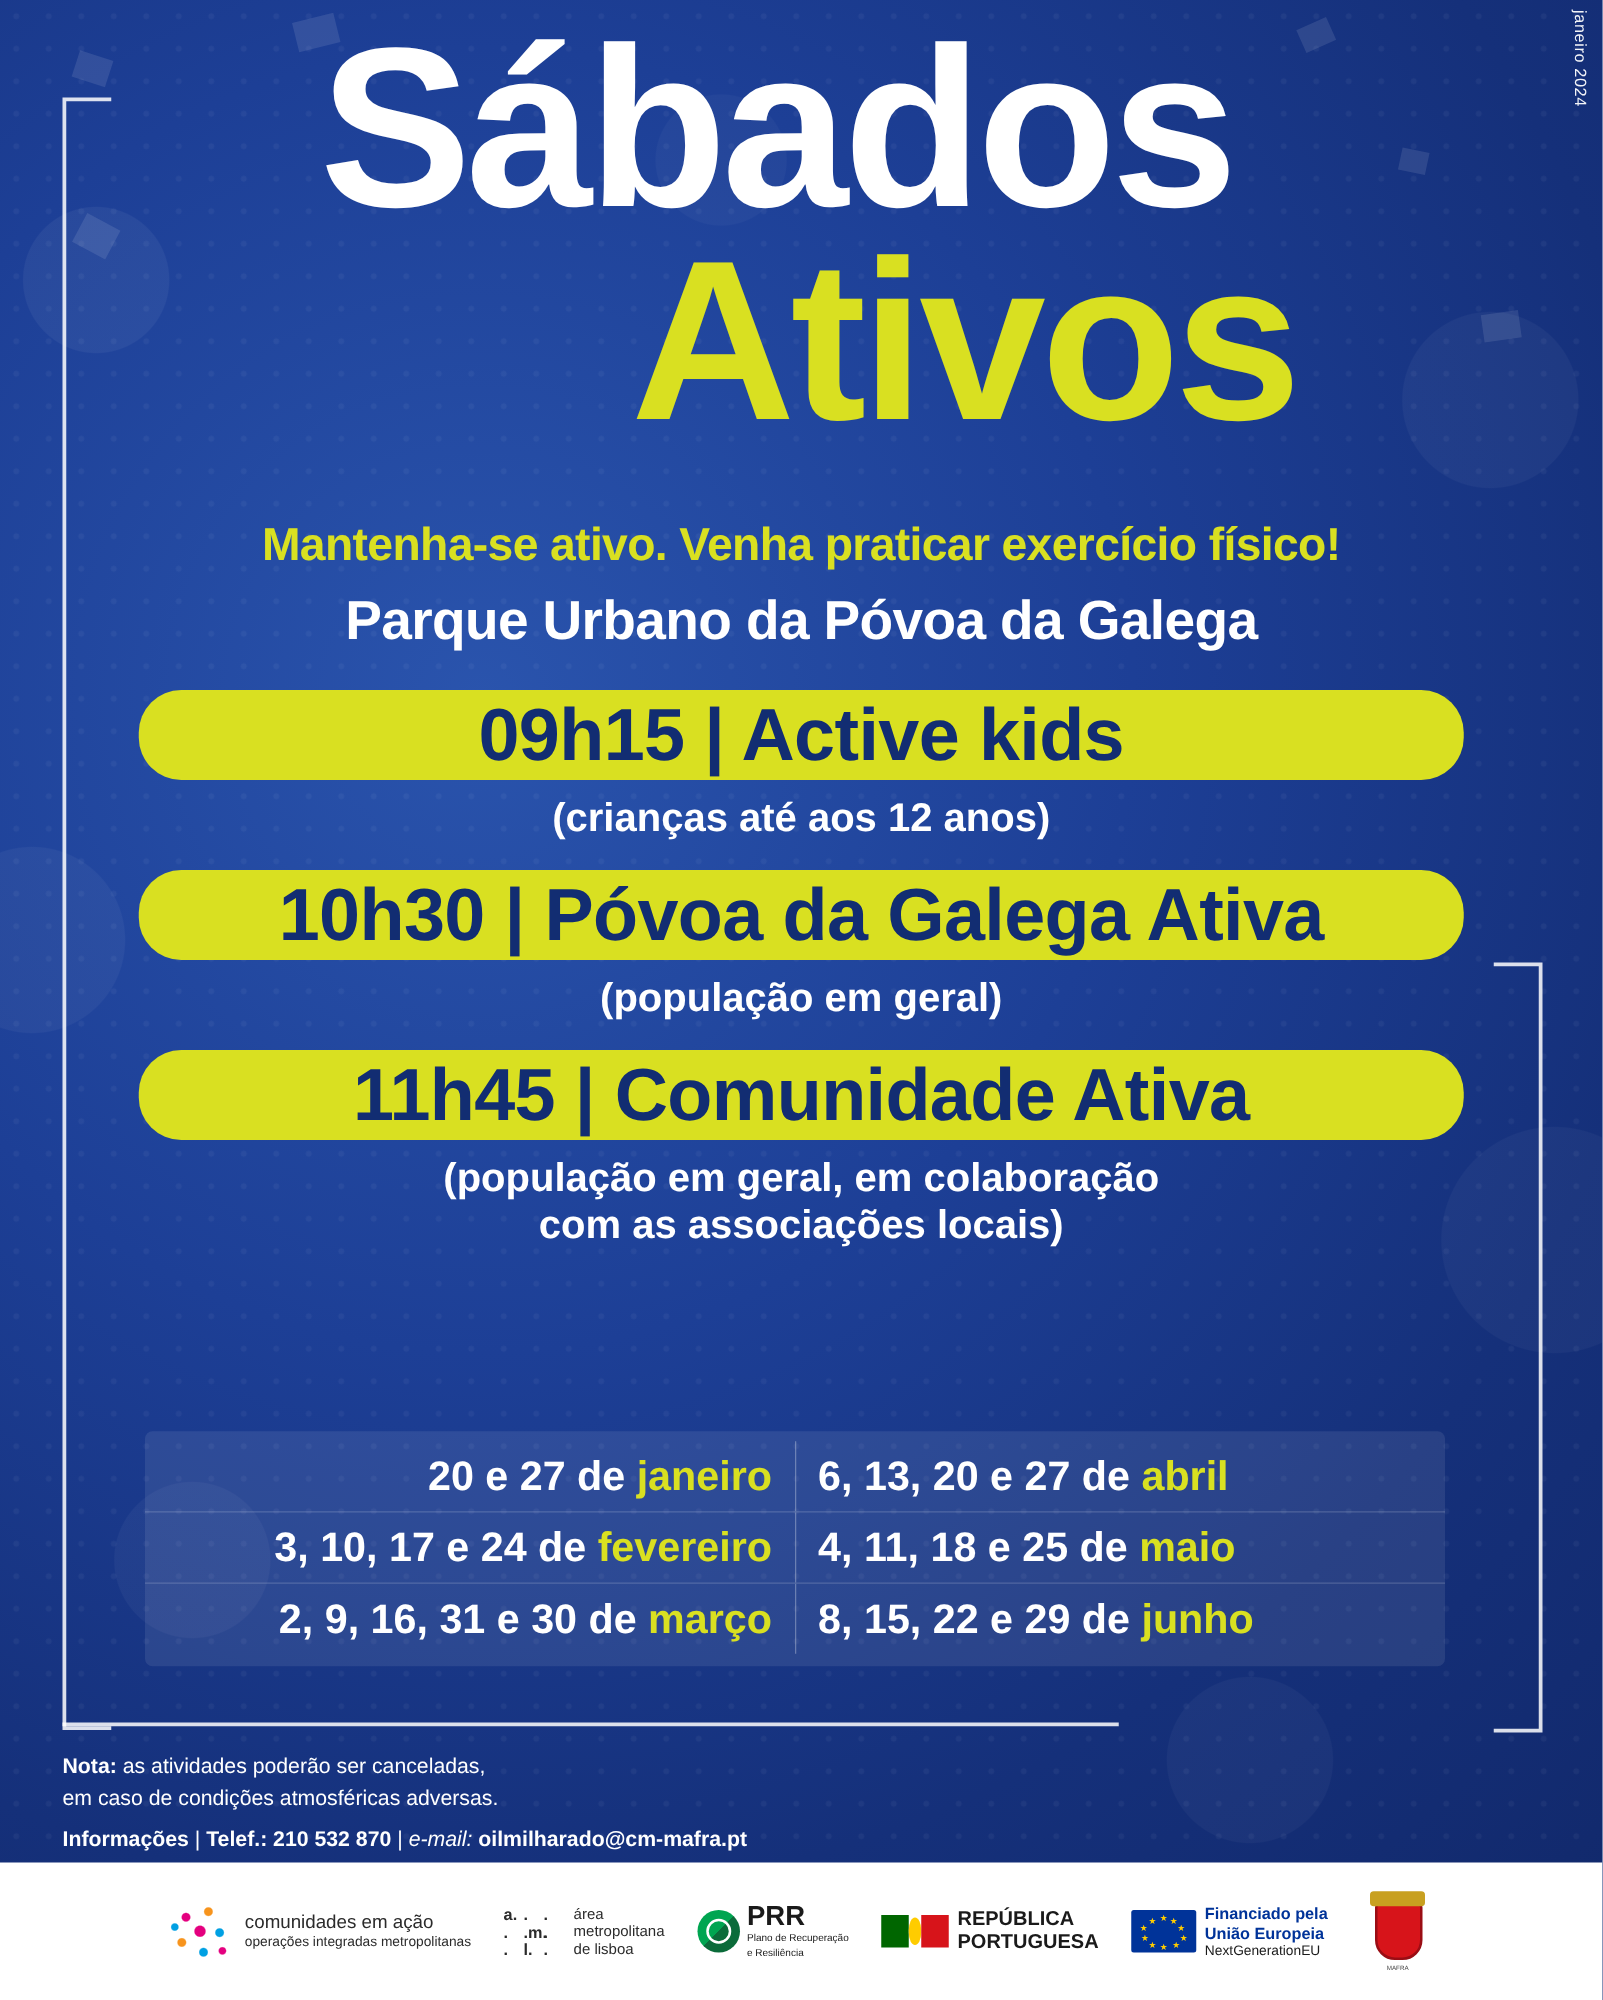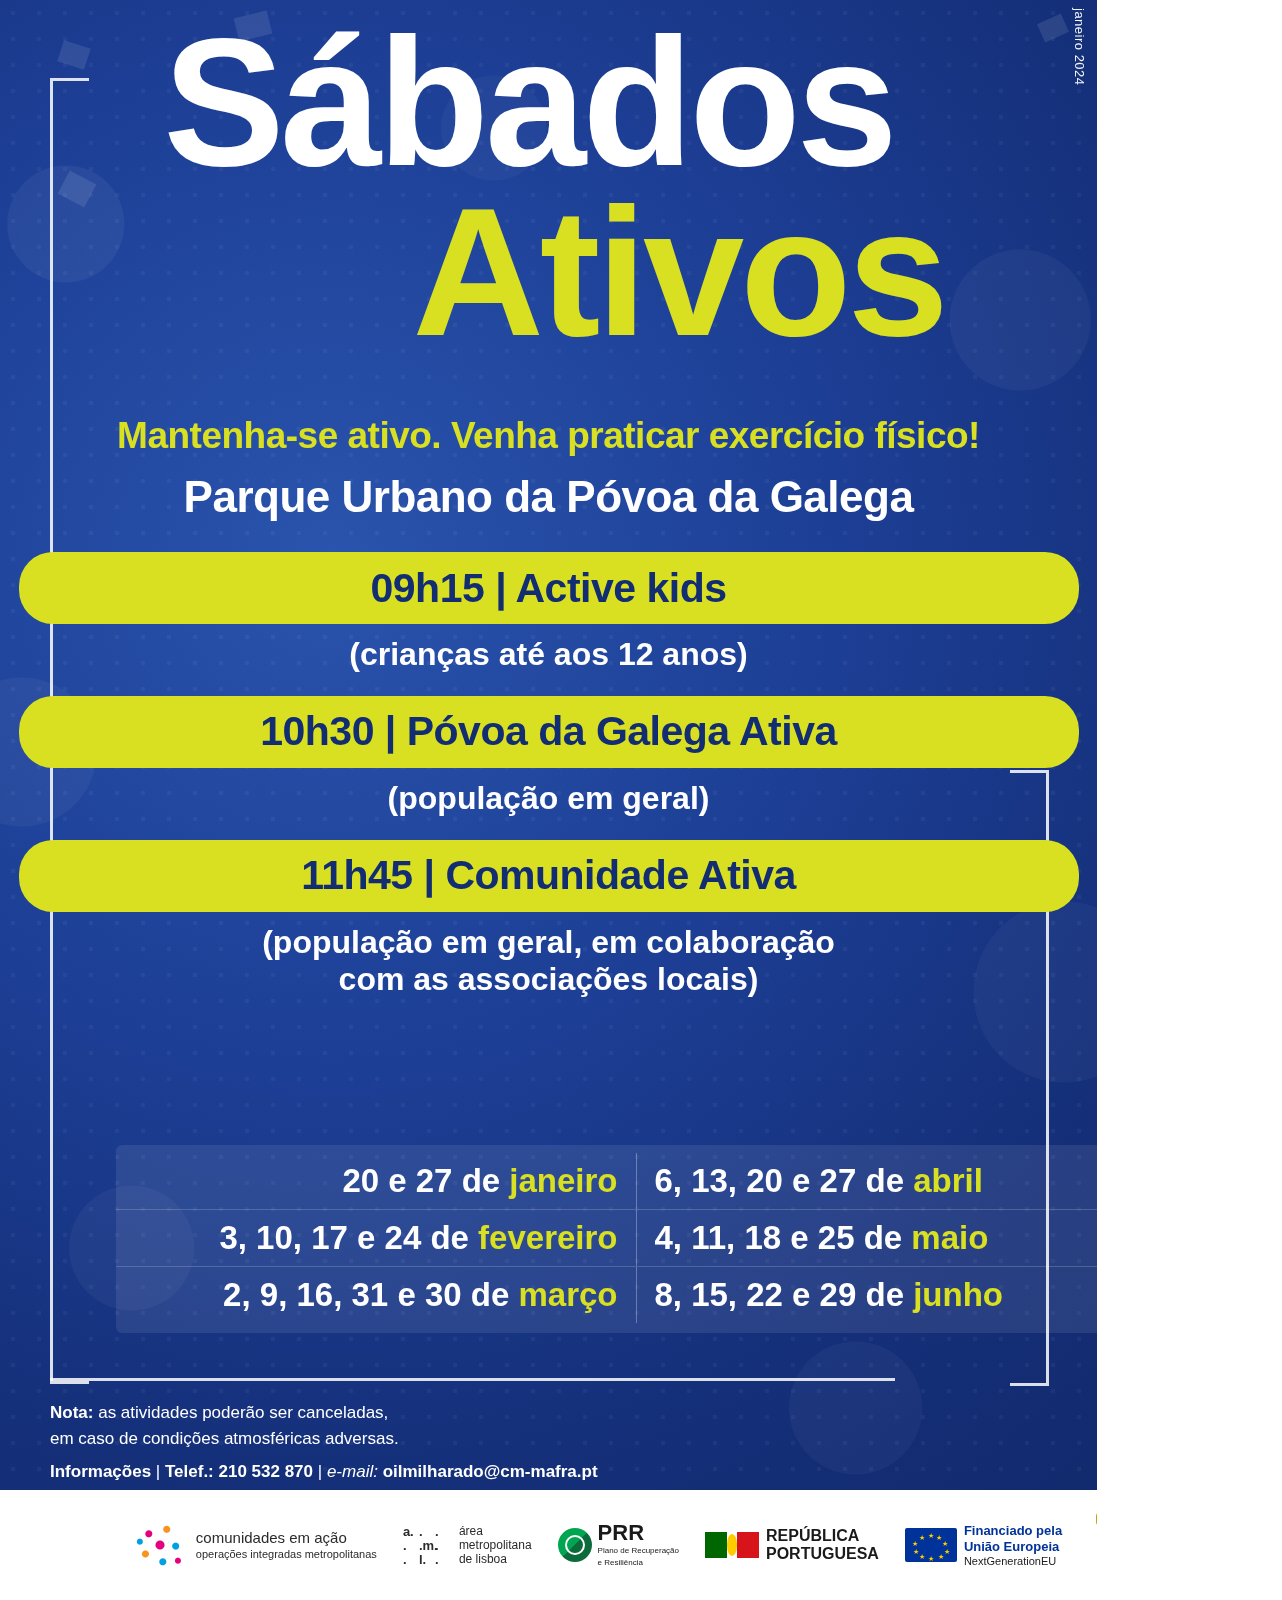--- a/index.html
+++ b/index.html
@@ -5,21 +5,21 @@
   html, body {
     margin: 0;
     padding: 0;
     background: #ffffff;
   }
   body {
     font-family: "Liberation Sans", sans-serif;
   }
   #poster {
     position: relative;
-    width: 1097px;
+    width: 1282px;
     height: 1600px;
     overflow: hidden;
     background: #17357f;
     background-image:
       radial-gradient(circle at 30% 35%, #2a54ad 0%, #1d3f96 38%, #15307a 70%, #11286a 100%);
   }
   
   .texture {
     position: absolute;
     inset: 0;
@@ -143,21 +143,21 @@
   .session-bar {
     background: #d9e021;
     color: #122d72;
     border-radius: 34px;
     margin: 0 auto;
     width: 1060px;
     height: 72px;
     display: flex;
     align-items: center;
     justify-content: center;
-    font-size: 41px;
+    font-size: 59px;
     font-weight: bold;
     letter-spacing: -0.5px;
   }
   .session-note {
     color: #ffffff;
     text-align: center;
     font-size: 32px;
     font-weight: bold;
     margin-top: 12px;
     line-height: 1.18;

